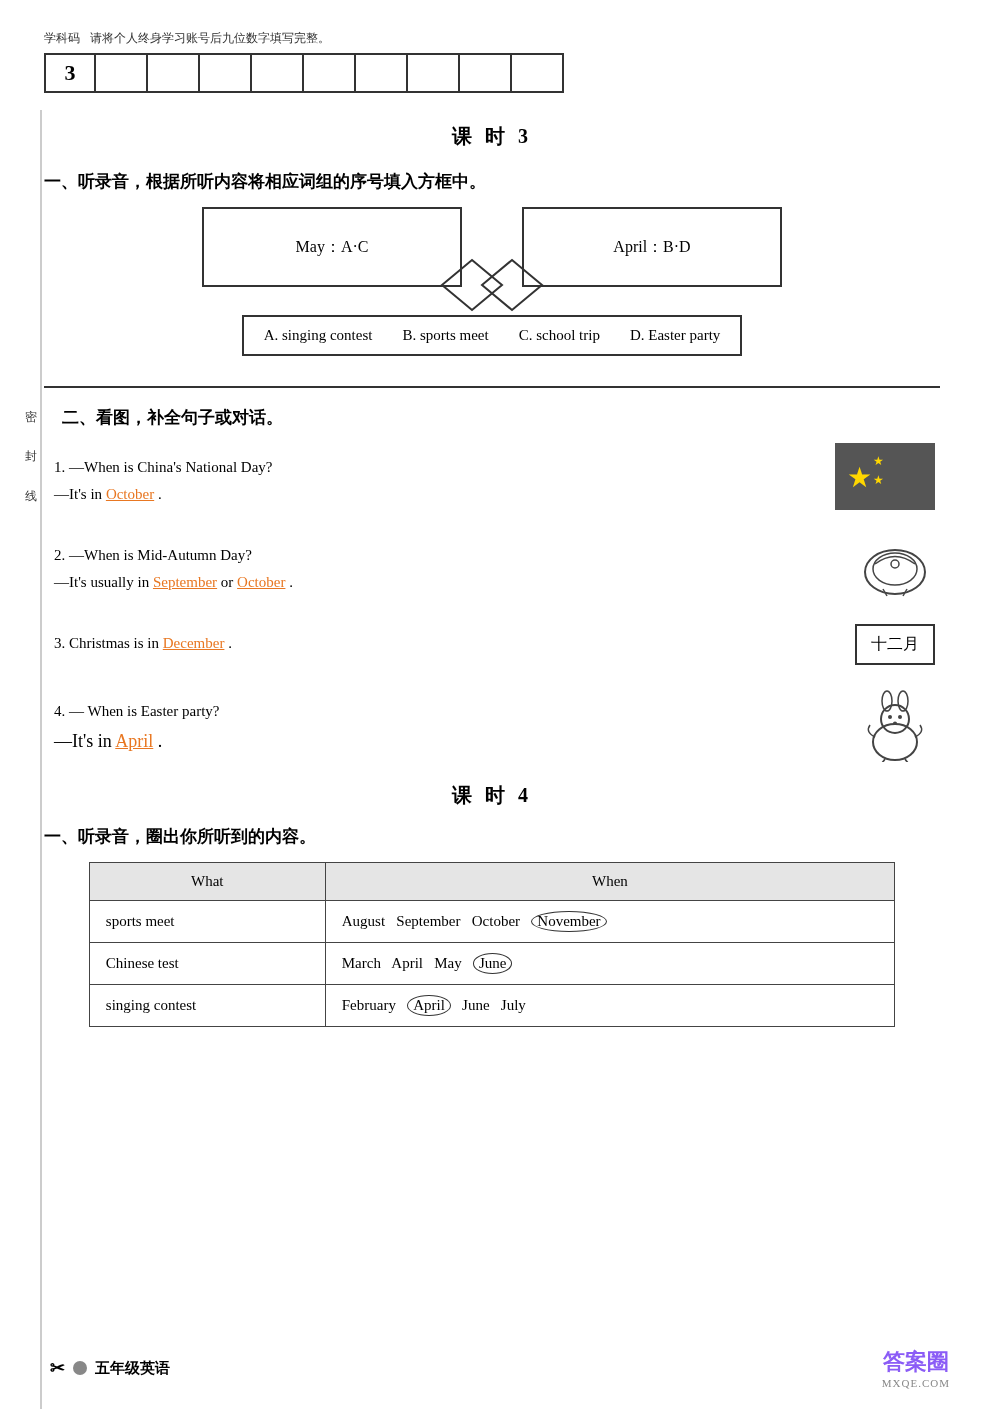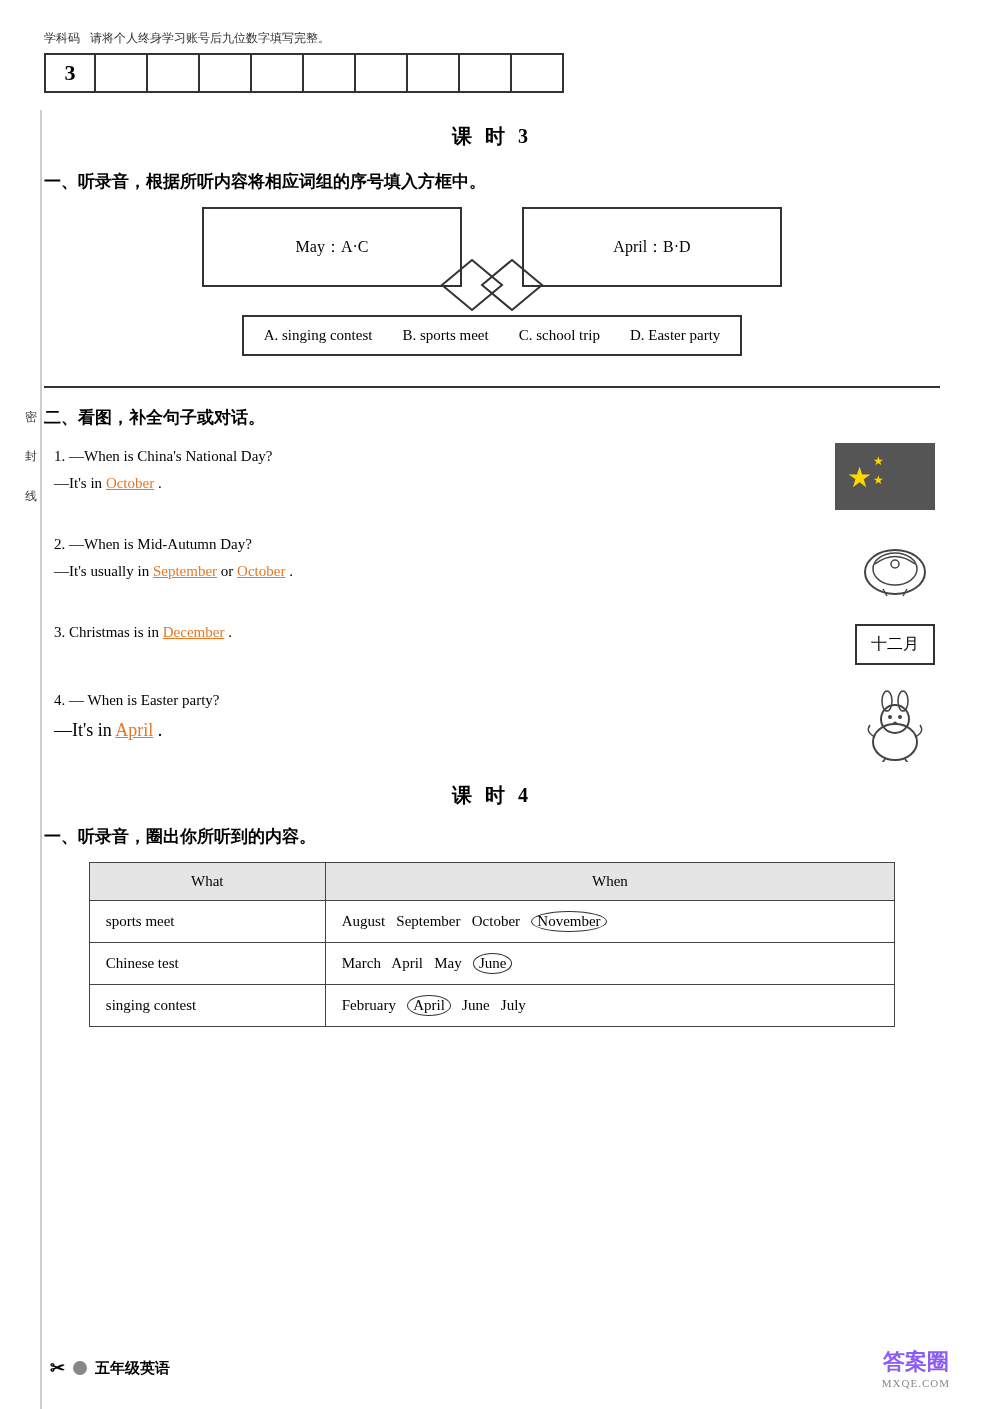--- a/index.html
+++ b/index.html
@@ -109,31 +109,33 @@
       padding: 10px 20px;
       font-size: 15px;
       display: flex;
       gap: 30px;
       align-items: center;
     }
 
     
     .section-2 {
       margin-top: 10px;
+      margin-left: 18px;
     }
     .qa-item {
       display: flex;
       align-items: flex-start;
       margin-bottom: 18px;
       gap: 20px;
     }
     .qa-text {
       flex: 1;
       font-size: 15px;
       line-height: 1.8;
+      margin-top: 11px;
     }
     .underline-answer {
       text-decoration: underline;
       color: #e87722;
     }
 
     
     .flag-box {
       width: 100px;
       height: 67px;

